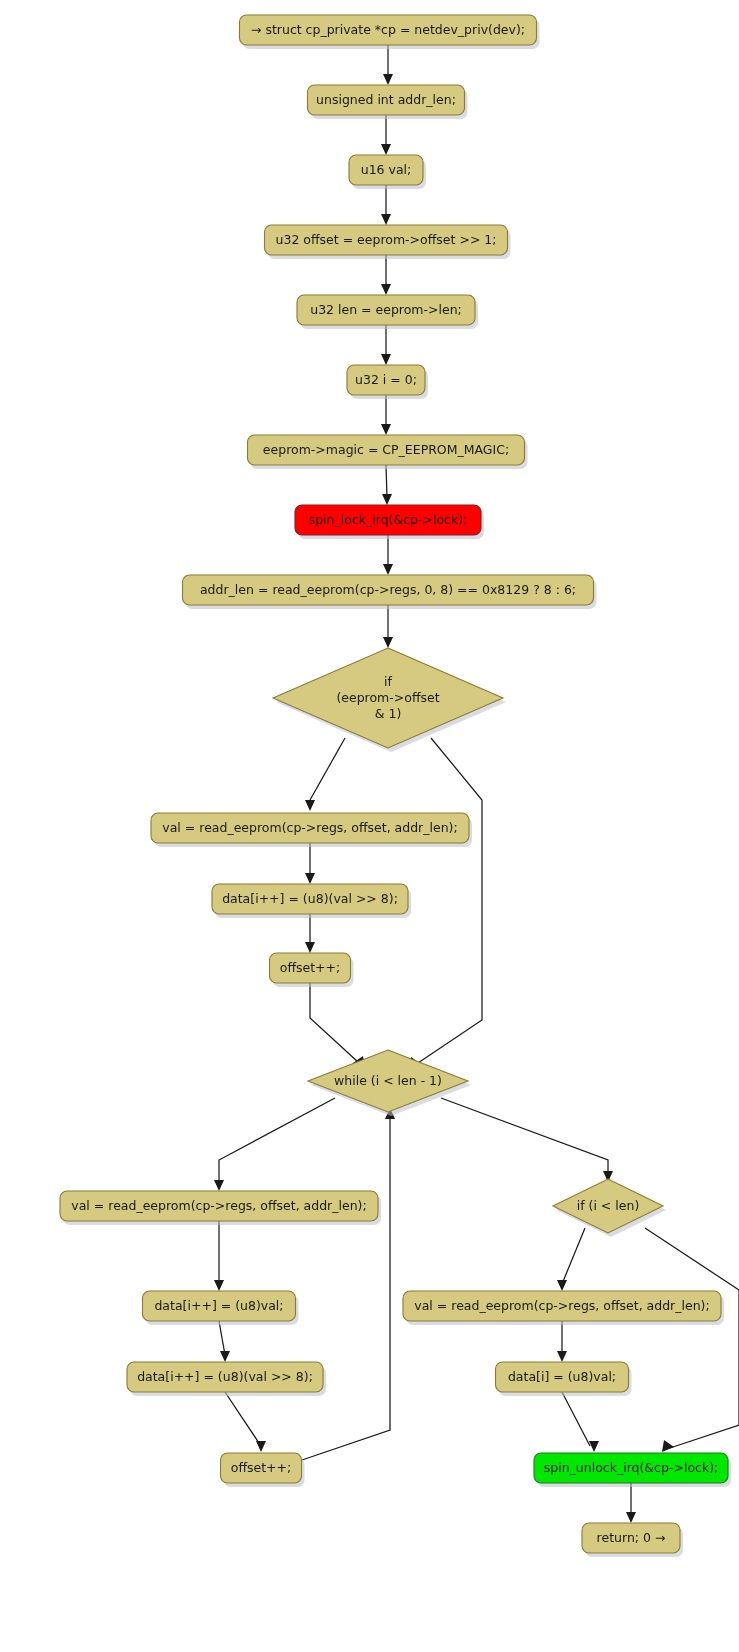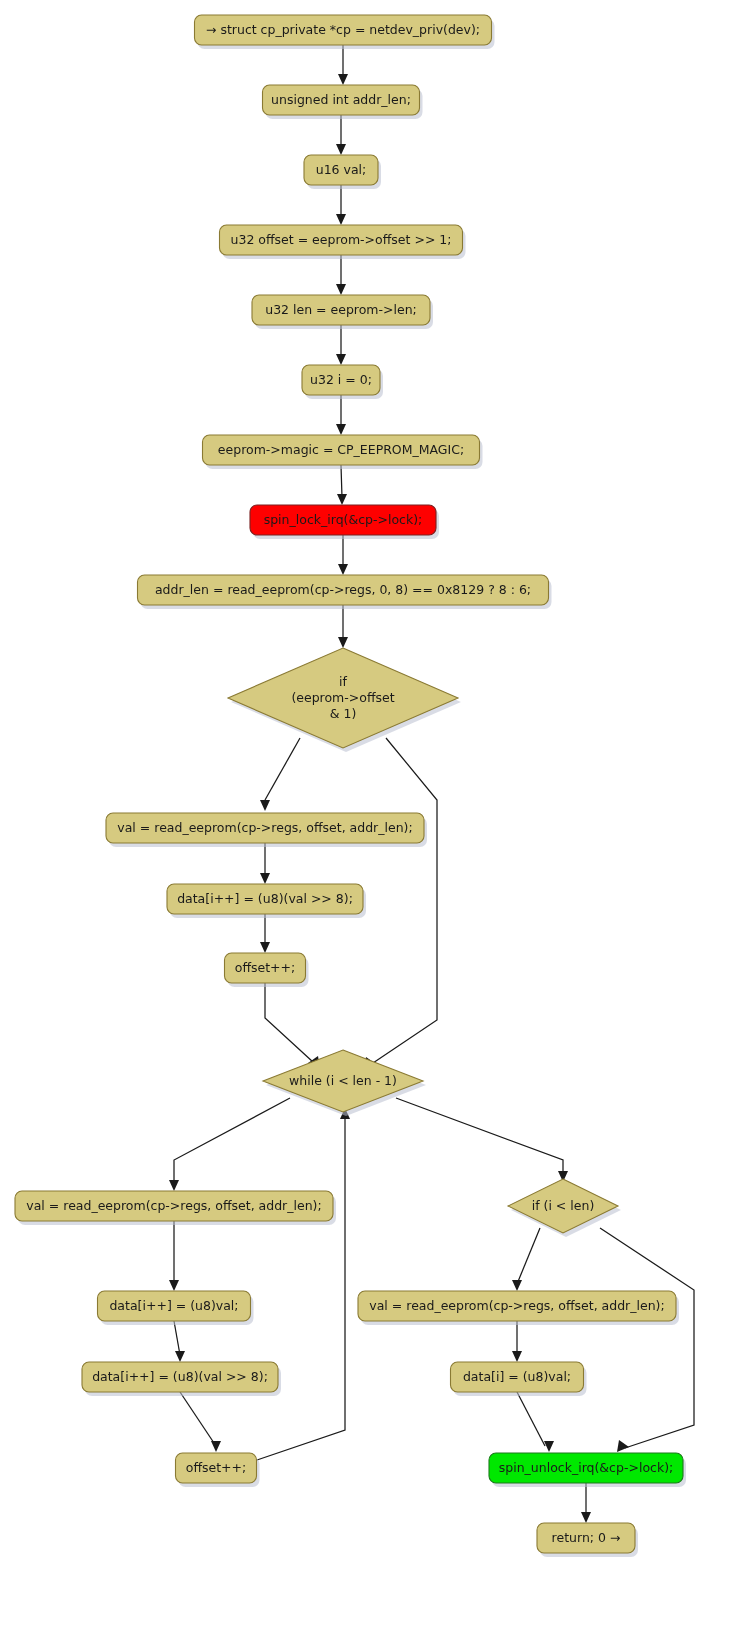--- a/index.html
+++ b/index.html
@@ -10,20 +10,21 @@
   body {
     width: 739px;
     height: 1652px;
     font-family: "DejaVu Sans", sans-serif;
     overflow: hidden;
   }
   #chart-root {
     position: relative;
     width: 674px;
     height: 1652px;
+    margin-left: 45px;
   }
   svg#flow {
     display: block;
     width: 739px;
     height: 1652px;
   }
   .node-text {
     font-family: "DejaVu Sans", sans-serif;
     font-size: 12.5px;
     fill: #1a1a1a;

